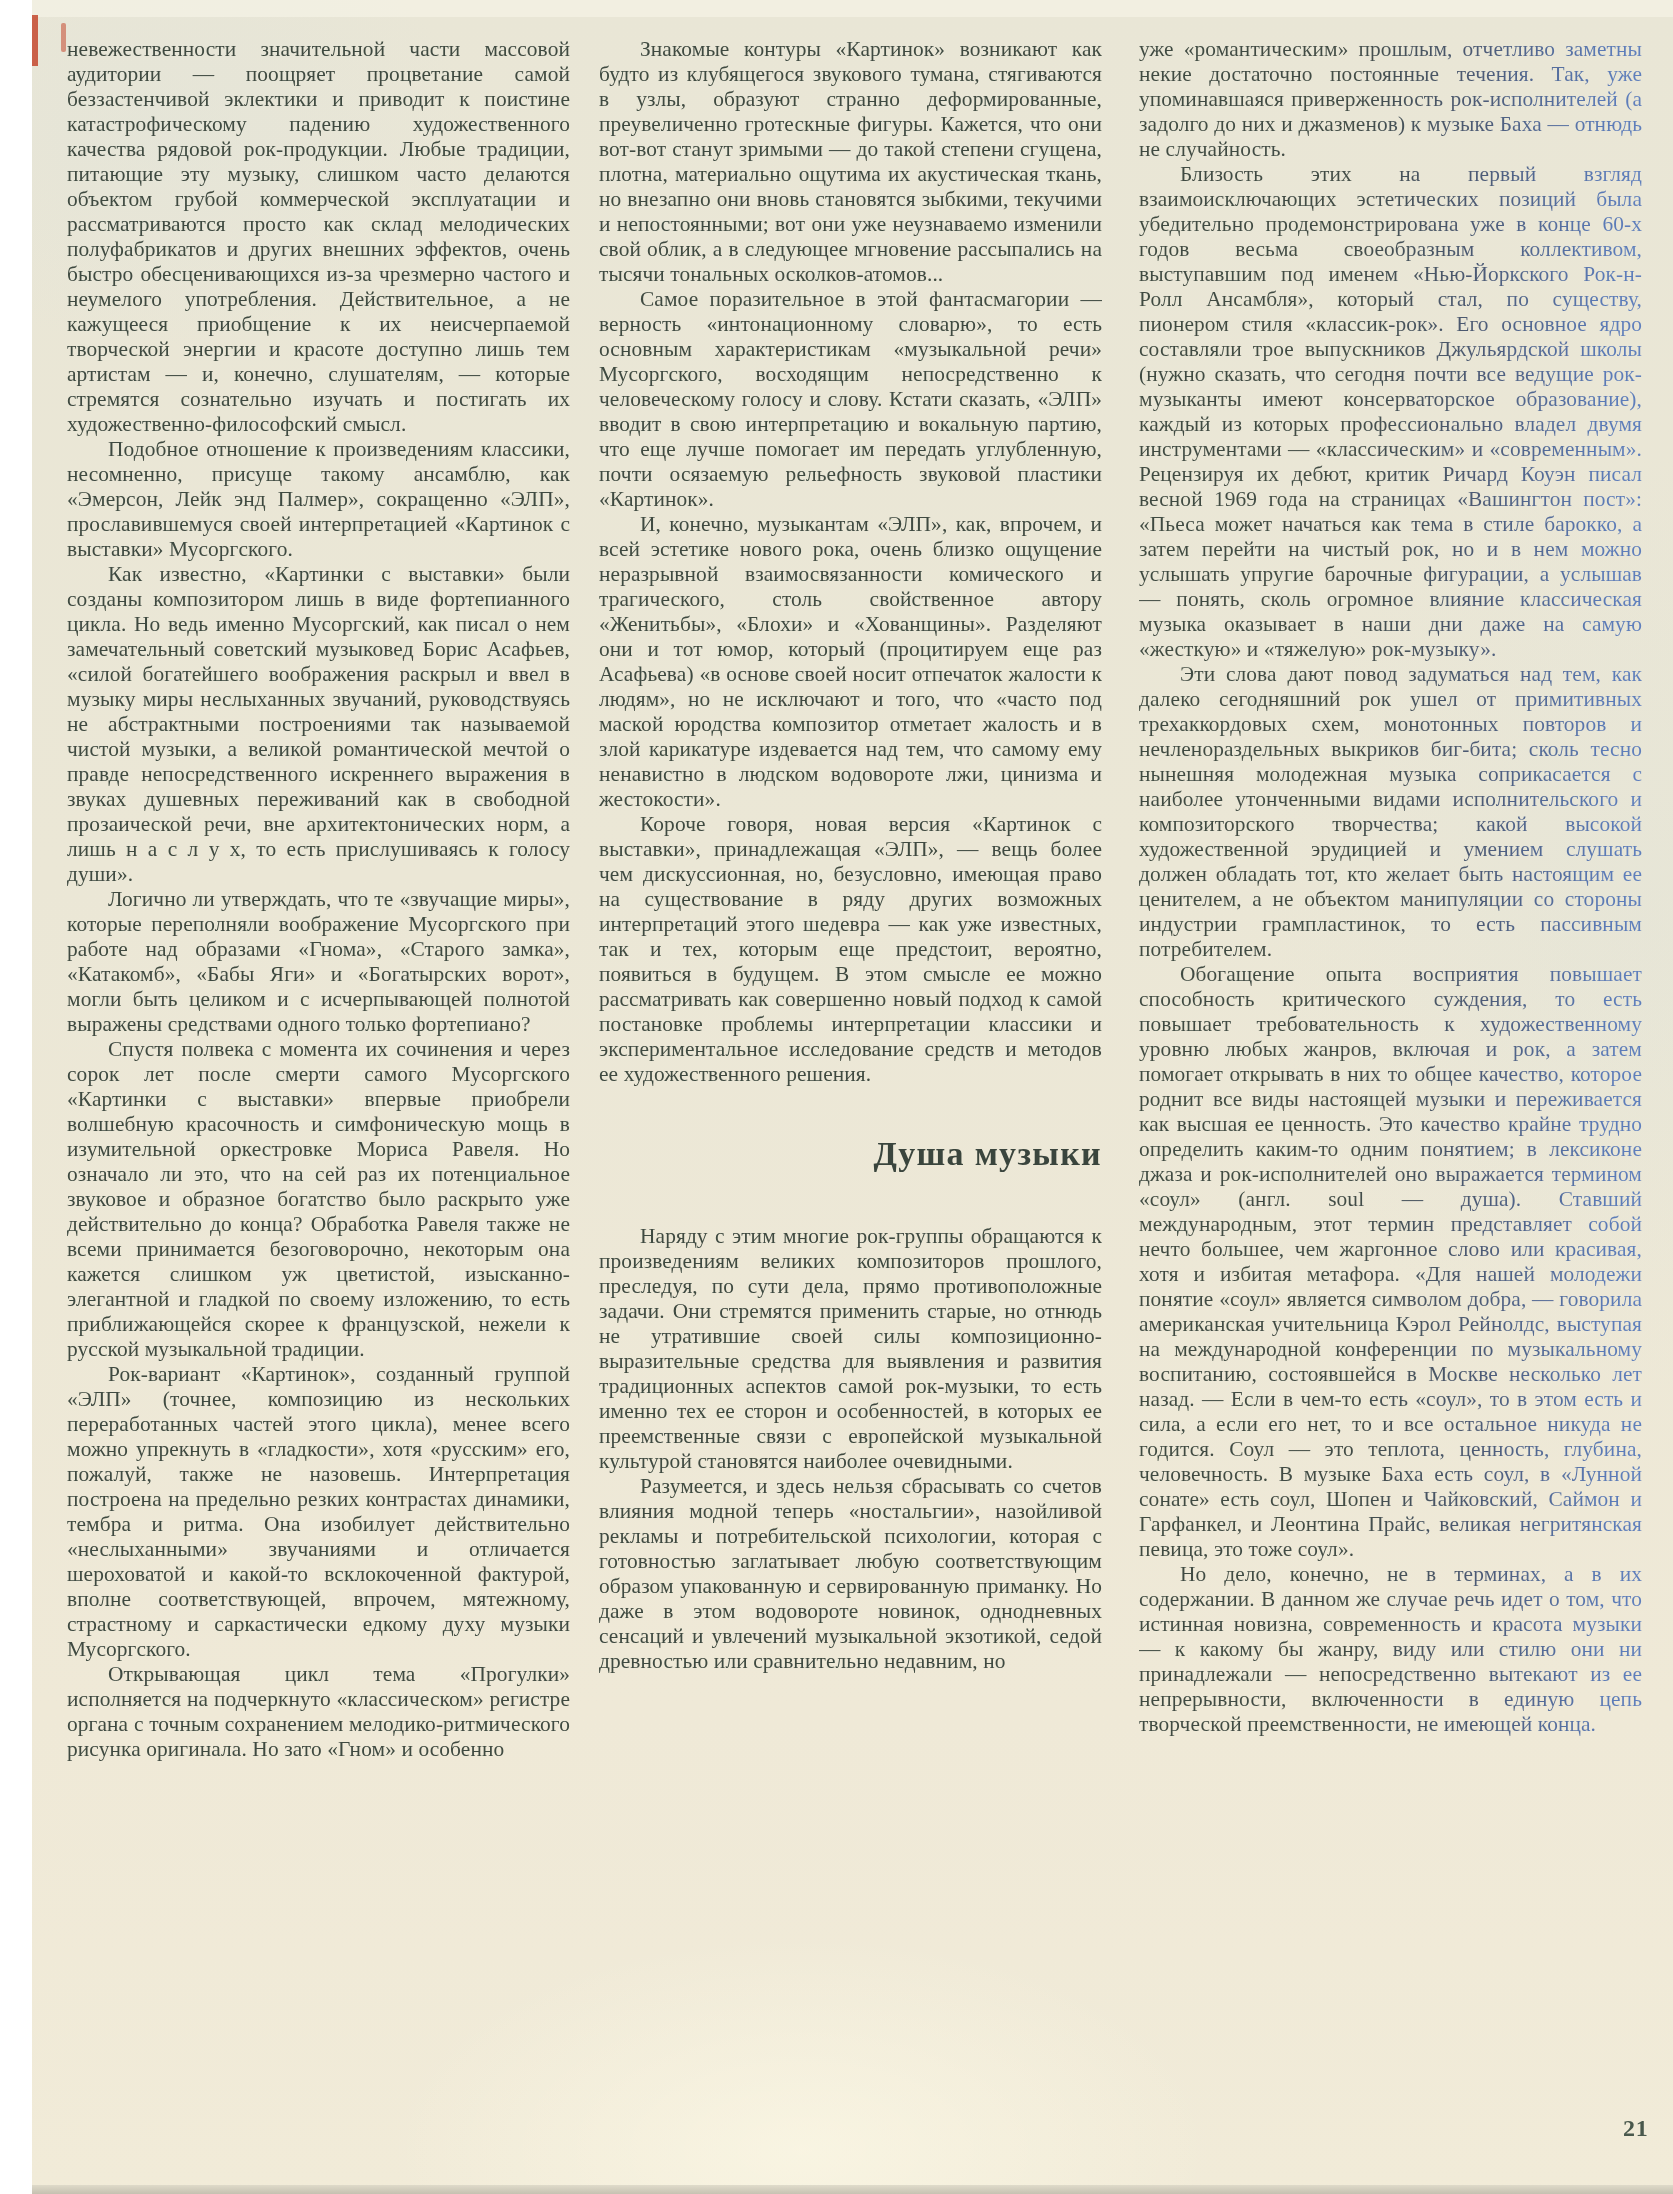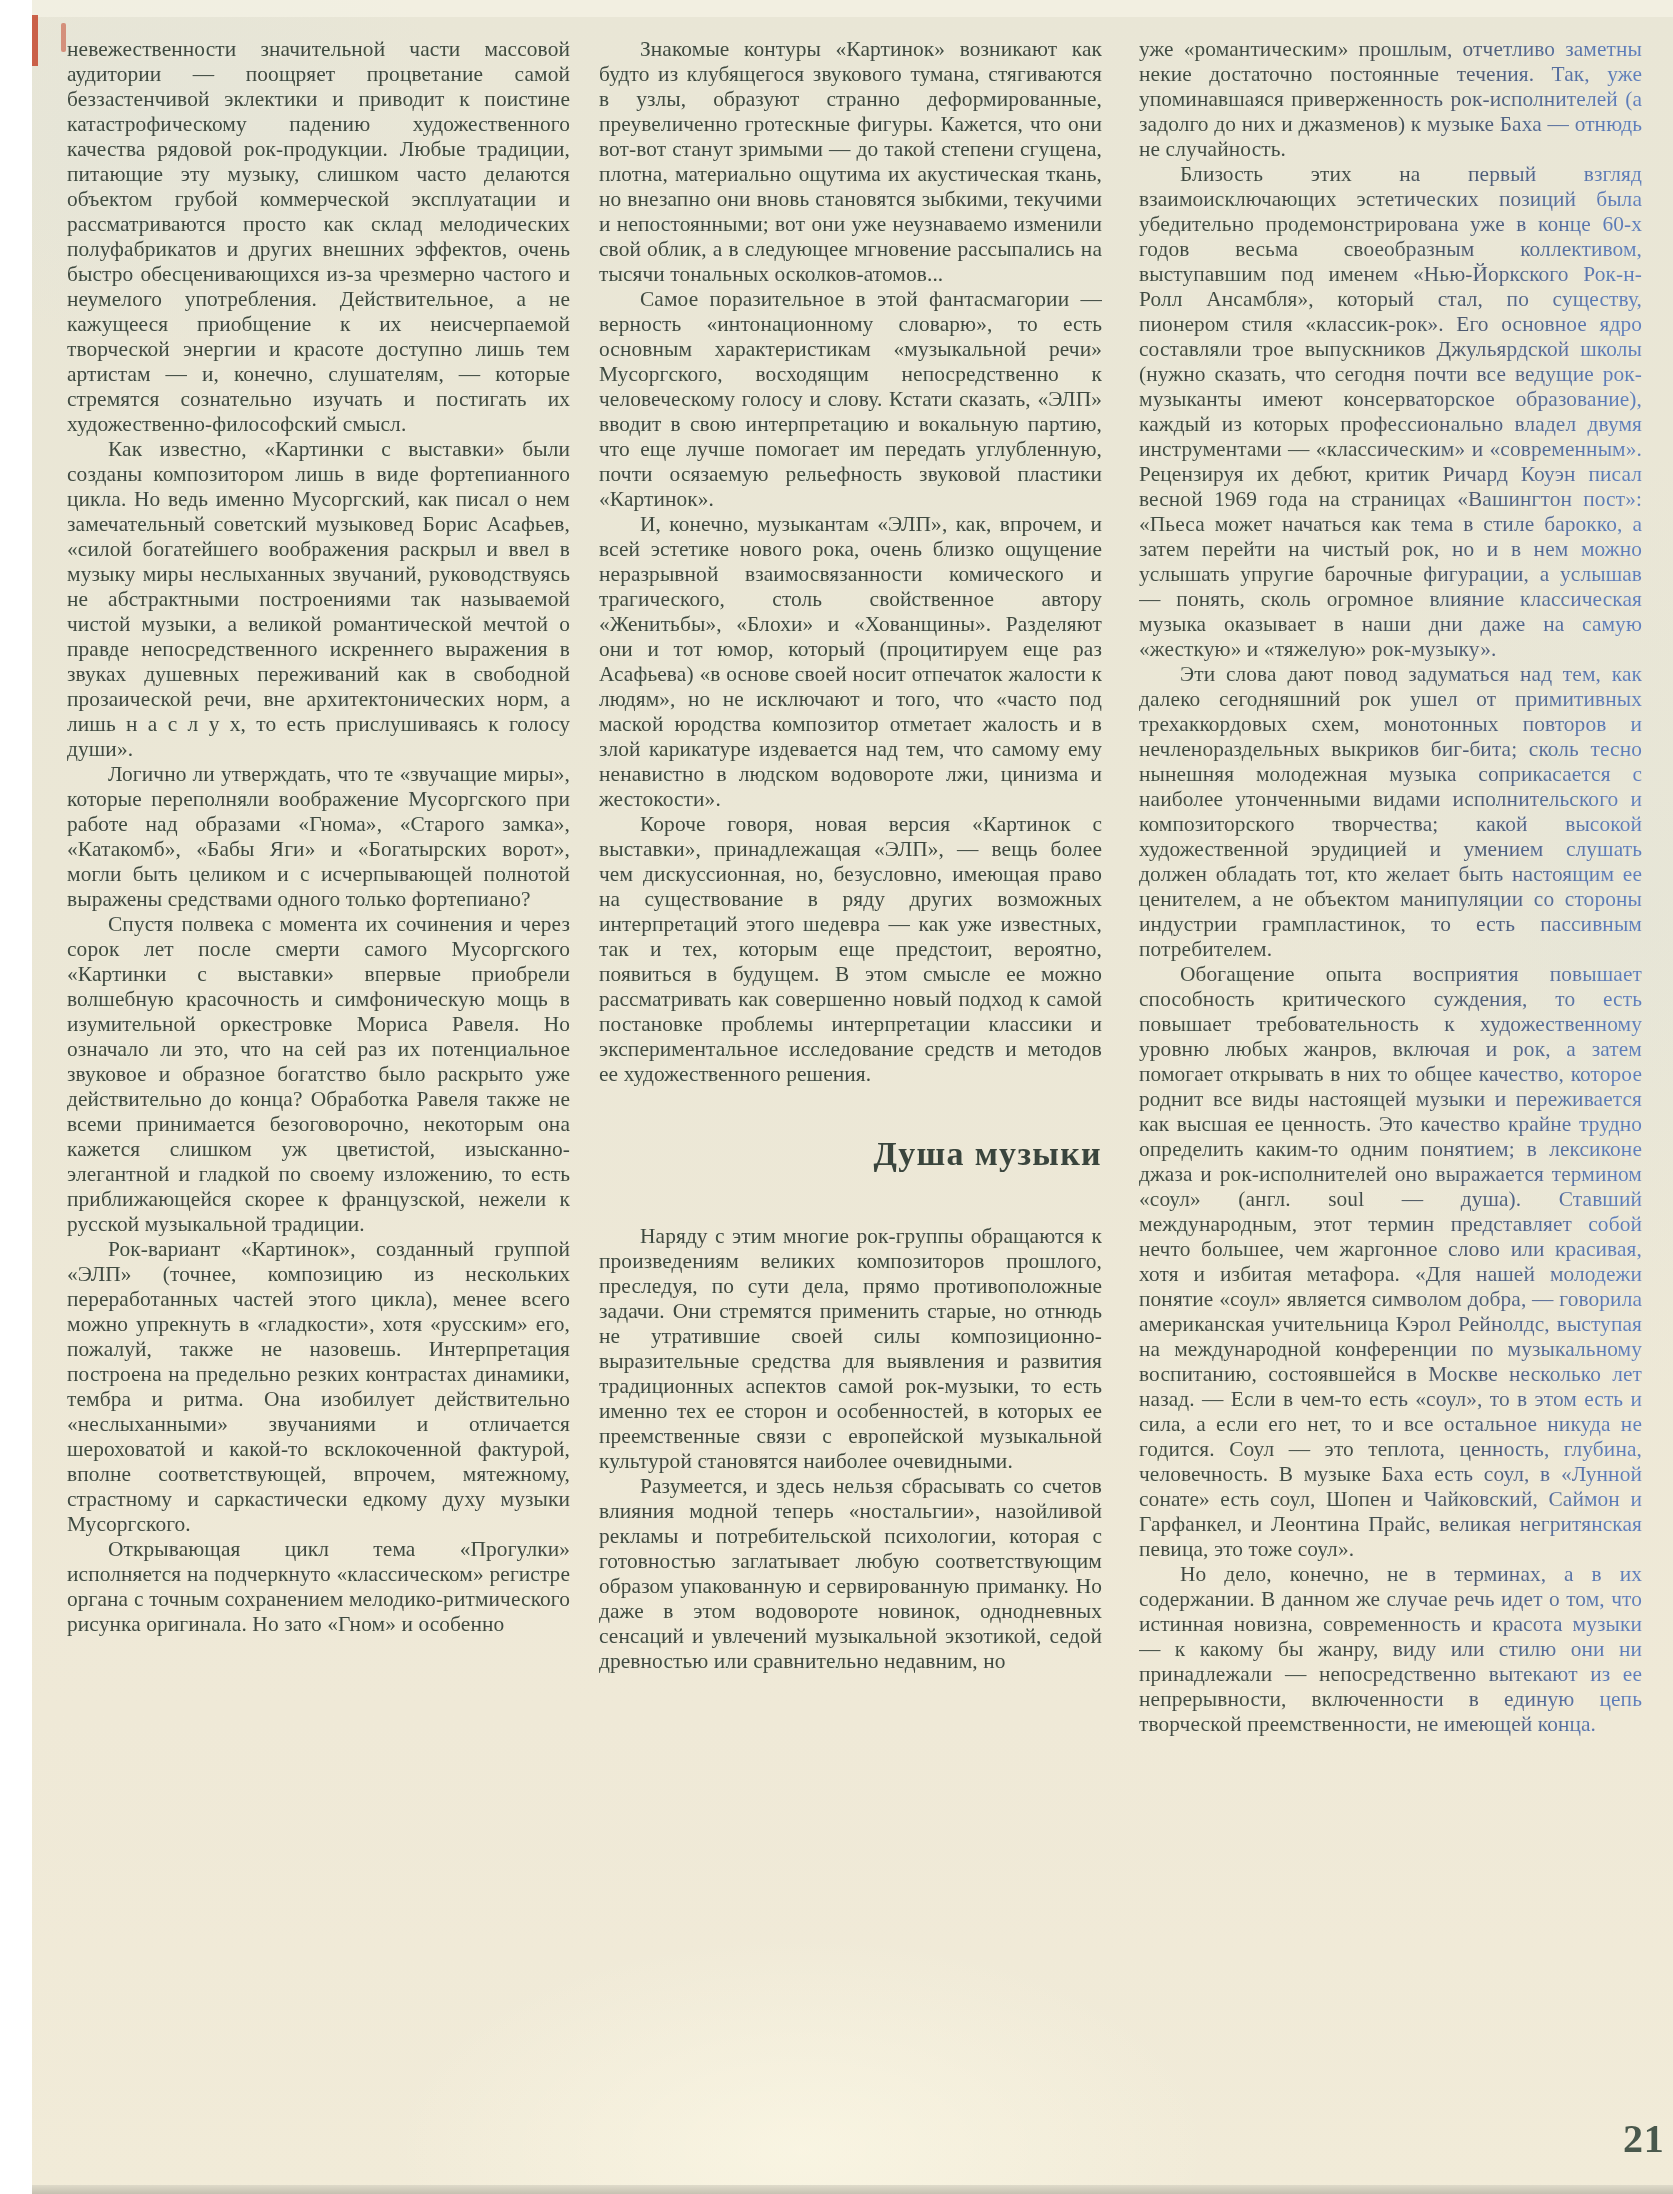--- a/index.html
+++ b/index.html
@@ -52,21 +52,21 @@
   }
   .section-heading {
     margin: 48px 0 52px 0;
     text-align: right; text-indent: 0;
     font-size: 34px; line-height: 37px; font-weight: 700;
     letter-spacing: 1.3px;
     color: #3a453d;
   }
   .page-number {
     position: absolute; left: 1591px; top: 2115px;
-    font-size: 40px; font-weight: 700; color: #49584c;
+    font-size: 24px; font-weight: 700; color: #49584c;
     letter-spacing: 0.7px;
     text-align: right;
   }
   .scan-mark { position: absolute; background: #c4492f; }
   .scan-mark.m1 { left: 0;     top: 14.7px; width: 6px;  height: 51px; opacity: .85; }
   .scan-mark.m2 { left: 29px;  top: 23px; width: 4.7px;  height: 29px; opacity: .55; border-radius: 2px; }
   .scan-mark.m3 { left: 1668px; top: 20px; width: 6px; height: 41px; opacity: .8; }
   .bottom-edge {
     position: absolute; left: 0; bottom: 0; width: 100%; height: 8.7px;
     background: linear-gradient(180deg, #d8d4c4, #b6b2a3);
@@ -77,20 +77,21 @@
 <body>
 
 <main class="page">
 
   <div class="scan-mark m1"></div>
   <div class="scan-mark m2"></div>
   <div class="scan-mark m3"></div>
 
   <section class="col col-1">
     <p class="p first">невежественности значительной части массовой аудитории — поощряет процветание самой беззастенчивой эклектики и приводит к поистине катастрофическому падению художественного качества рядовой рок-продукции. Любые традиции, питающие эту музыку, слишком часто делаются объектом грубой коммерческой эксплуатации и рассматриваются просто как склад мелодических полуфабрикатов и других внешних эффектов, очень быстро обесценивающихся из-за чрезмерно частого и неумелого употребления. Действительное, а не кажущееся приобщение к их неисчерпаемой творческой энергии и красоте доступно лишь тем артистам — и, конечно, слушателям, — которые стремятся сознательно изучать и постигать их художественно-философский смысл.</p>
+    <p class="p">Подобное отношение к произведениям классики, несомненно, присуще такому ансамблю, как «Эмерсон, Лейк энд Палмер», сокращенно «ЭЛП», прославившемуся своей интерпретацией «Картинок с выставки» Мусоргского.</p>
     <p class="p">Как известно, «Картинки с выставки» были созданы композитором лишь в виде фортепианного цикла. Но ведь именно Мусоргский, как писал о нем замечательный советский музыковед Борис Асафьев, «силой богатейшего воображения раскрыл и ввел в музыку миры неслыханных звучаний, руководствуясь не абстрактными построениями так называемой чистой музыки, а великой романтической мечтой о правде непосредственного искреннего выражения в звуках душевных переживаний как в свободной прозаической речи, вне архитектонических норм, а лишь н а  с л у х, то есть прислушиваясь к голосу души».</p>
     <p class="p">Логично ли утверждать, что те «звучащие миры», которые переполняли воображение Мусоргского при работе над образами «Гнома», «Старого замка», «Катакомб», «Бабы Яги» и «Богатырских ворот», могли быть целиком и с исчерпывающей полнотой выражены средствами одного только фортепиано?</p>
     <p class="p">Спустя полвека с момента их сочинения и через сорок лет после смерти самого Мусоргского «Картинки с выставки» впервые приобрели волшебную красочность и симфоническую мощь в изумительной оркестровке Мориса Равеля. Но означало ли это, что на сей раз их потенциальное звуковое и образное богатство было раскрыто уже действительно до конца? Обработка Равеля также не всеми принимается безоговорочно, некоторым она кажется слишком уж цветистой, изысканно-элегантной и гладкой по своему изложению, то есть приближающейся скорее к французской, нежели к русской музыкальной традиции.</p>
     <p class="p">Рок-вариант «Картинок», созданный группой «ЭЛП» (точнее, композицию из нескольких переработанных частей этого цикла), менее всего можно упрекнуть в «гладкости», хотя «русским» его, пожалуй, также не назовешь. Интерпретация построена на предельно резких контрастах динамики, тембра и ритма. Она изобилует действительно «неслыханными» звучаниями и отличается шероховатой и какой-то всклокоченной фактурой, вполне соответствующей, впрочем, мятежному, страстному и саркастически едкому духу музыки Мусоргского.</p>
     <p class="p">Открывающая цикл тема «Прогулки» исполняется на подчеркнуто «классическом» регистре органа с точным сохранением мелодико-ритмического рисунка оригинала. Но зато «Гном» и особенно</p>
   </section>
 
   <section class="col col-2">
     <p class="p">Знакомые контуры «Картинок» возникают как будто из клубящегося звукового тумана, стягиваются в узлы, образуют странно деформированные, преувеличенно гротескные фигуры. Кажется, что они вот-вот станут зримыми — до такой степени сгущена, плотна, материально ощутима их акустическая ткань, но внезапно они вновь становятся зыбкими, текучими и непостоянными; вот они уже неузнаваемо изменили свой облик, а в следующее мгновение рассыпались на тысячи тональных осколков-атомов...</p>
     <p class="p">Самое поразительное в этой фантасмагории — верность «интонационному словарю», то есть основным характеристикам «музыкальной речи» Мусоргского, восходящим непосредственно к человеческому голосу и слову. Кстати сказать, «ЭЛП» вводит в свою интерпретацию и вокальную партию, что еще лучше помогает им передать углубленную, почти осязаемую рельефность звуковой пластики «Картинок».</p>

